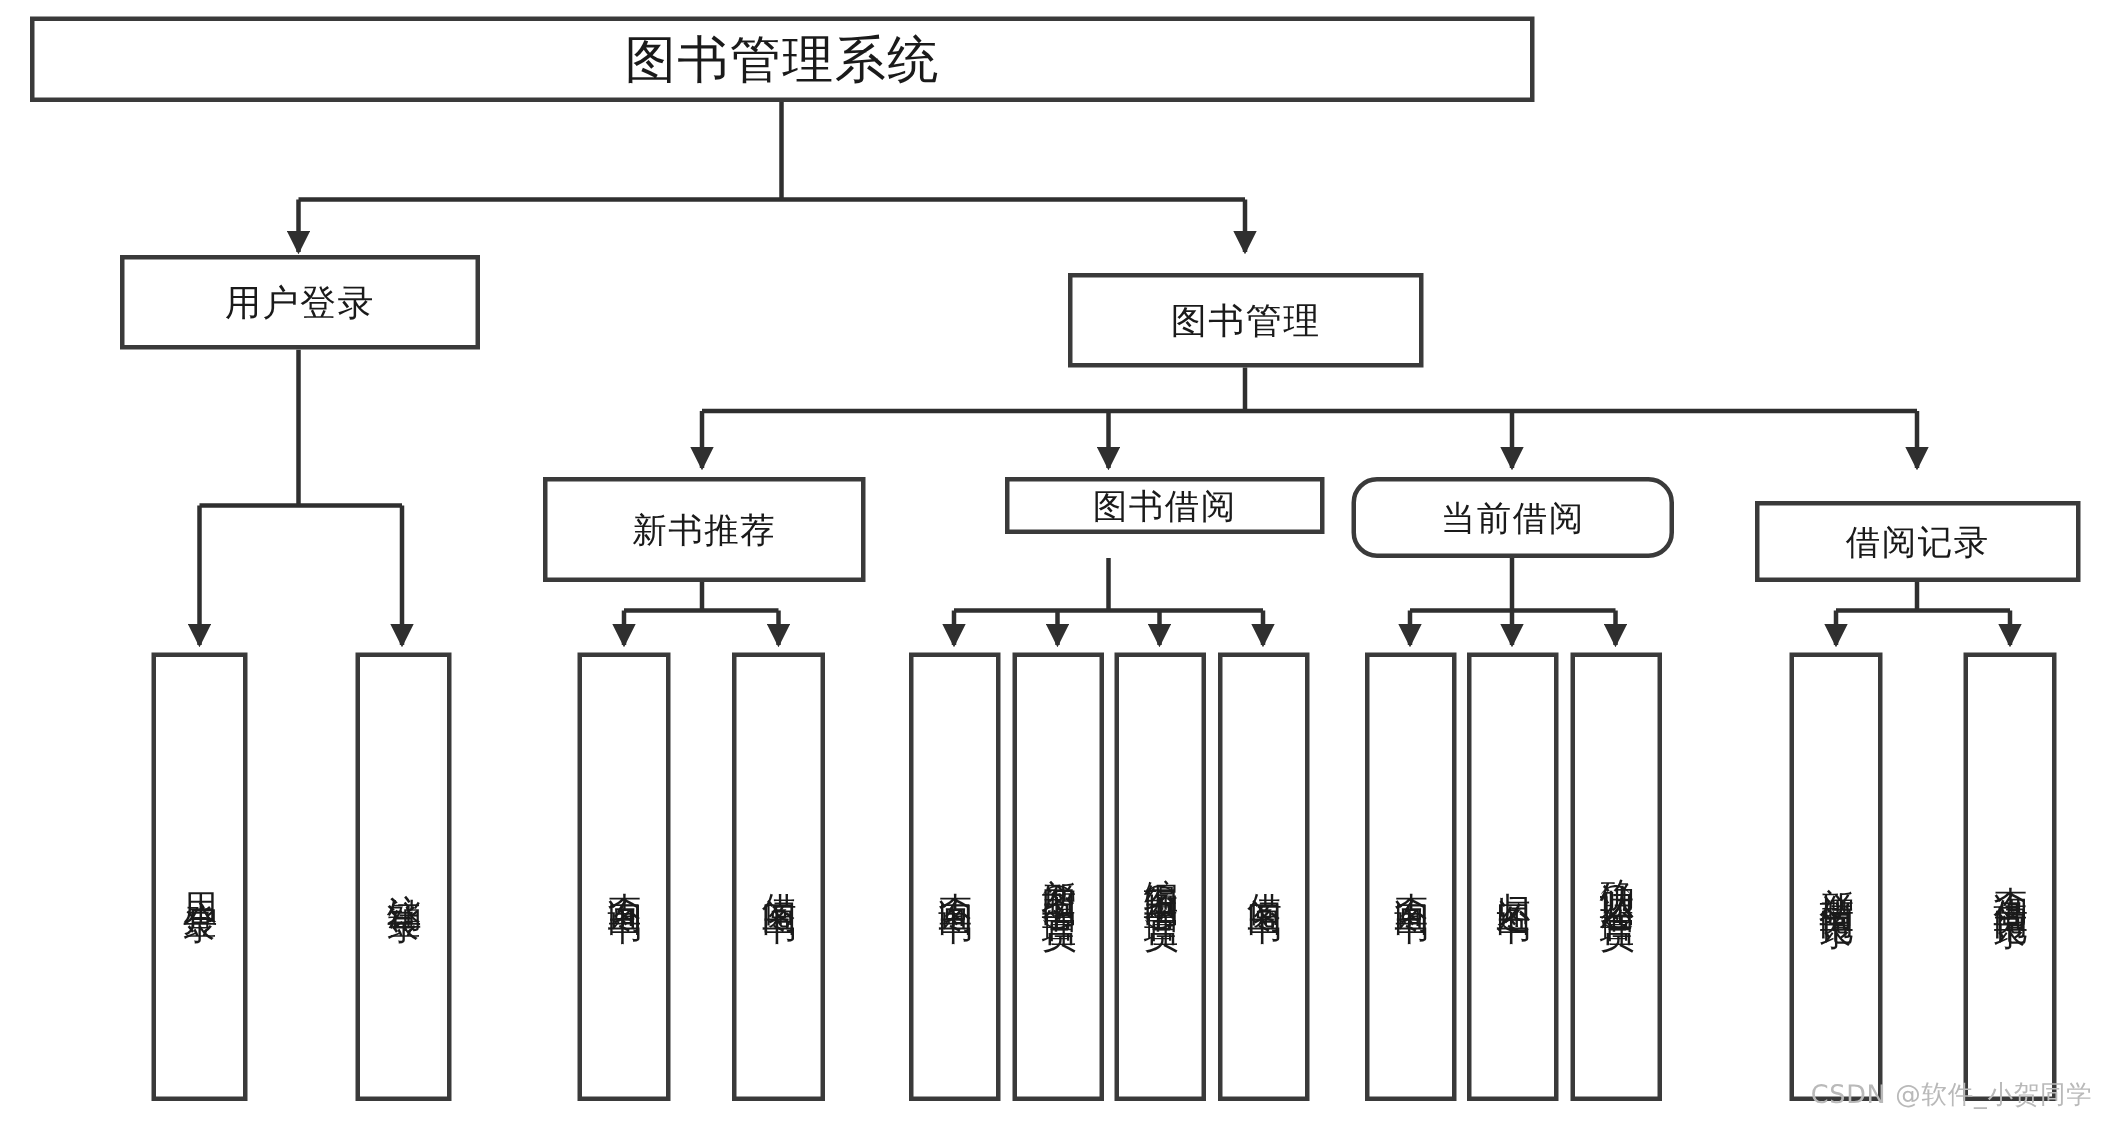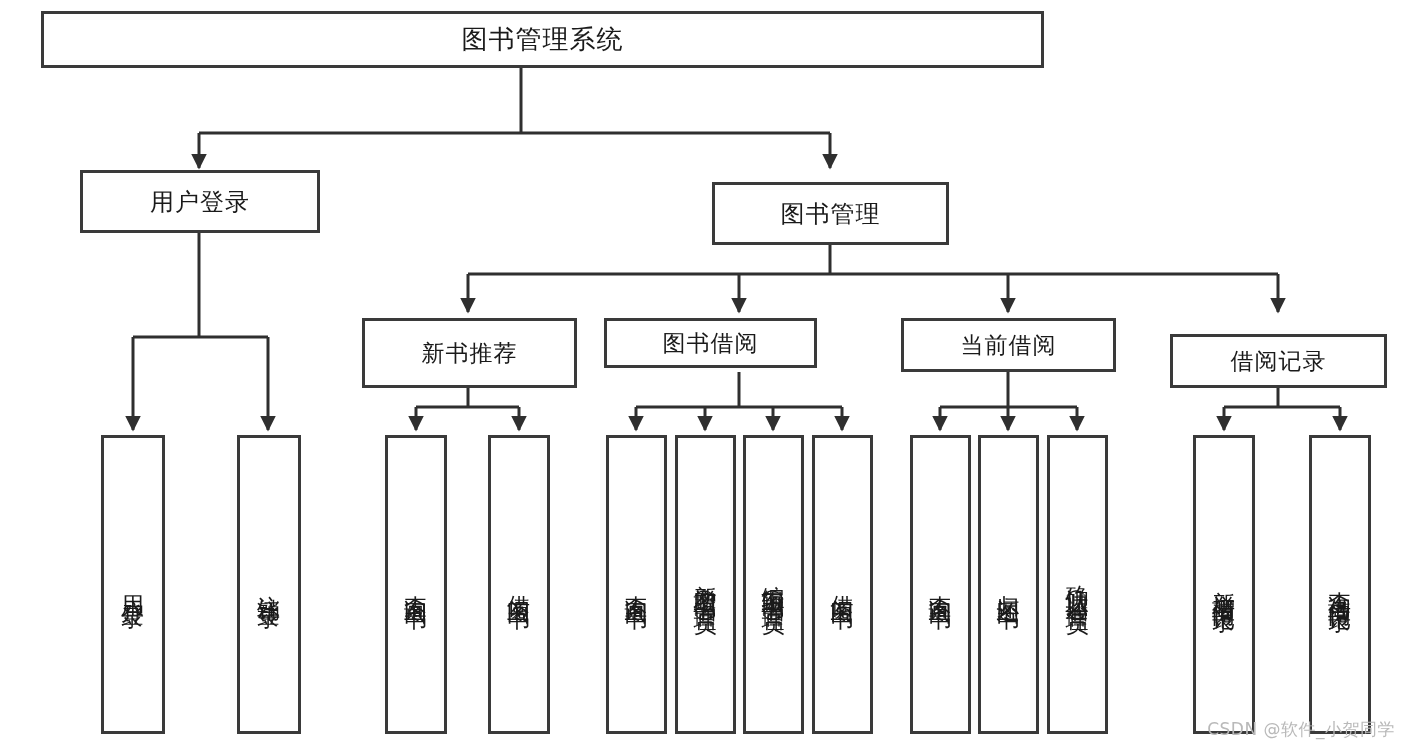--- a/index.html
+++ b/index.html
@@ -31,23 +31,22 @@
     box-sizing: border-box;
     background: #ffffff;
     border: 3px solid #3a3a3a;
     display: flex;
     align-items: center;
     justify-content: center;
     color: #1a1a1a;
     text-align: center;
   }
   .node.root {
-    font-size: 26px;
+    font-size: 34px;
     letter-spacing: 1px;
-    margin-left: 21px;
   }
   .node.level2 {
     font-size: 24px;
     letter-spacing: 1px;
   }
   .node.level3 {
     font-size: 23px;
     letter-spacing: 1px;
   }
   .node.leaf {
@@ -139,24 +138,24 @@
   <div class="node level2" style="left:80px; top:170px; width:240px; height:63px;">
     <span>用户登录</span>
   </div>
   <div class="node level2" style="left:712px; top:170px; width:237px; height:63px;margin-top:12px;">
     <span>图书管理</span>
   </div>
 
   <div class="node level3" style="left:362px; top:318px; width:215px; height:70px;">
     <span>新书推荐</span>
   </div>
-  <div class="node level3" style="left:604px; top:318px; width:213px; height:50px;">
+  <div class="node level3" style="left:670px; top:318px; width:213px; height:38px;">
     <span>图书借阅</span>
   </div>
-  <div class="node level3" style="left:901px; top:318px; width:215px; height:54px;">
+  <div class="node level3" style="left:901px; top:318px; width:215px; height:54px;border-radius:17px;">
     <span>当前借阅</span>
   </div>
   <div class="node level3" style="left:1170px; top:334px; width:217px; height:54px;">
     <span>借阅记录</span>
   </div>
 
   <div class="node leaf" style="left:101px; top:435px; width:64px; height:299px;">
     <span>用户登录</span>
   </div>
   <div class="node leaf" style="left:237px; top:435px; width:64px; height:299px;">

